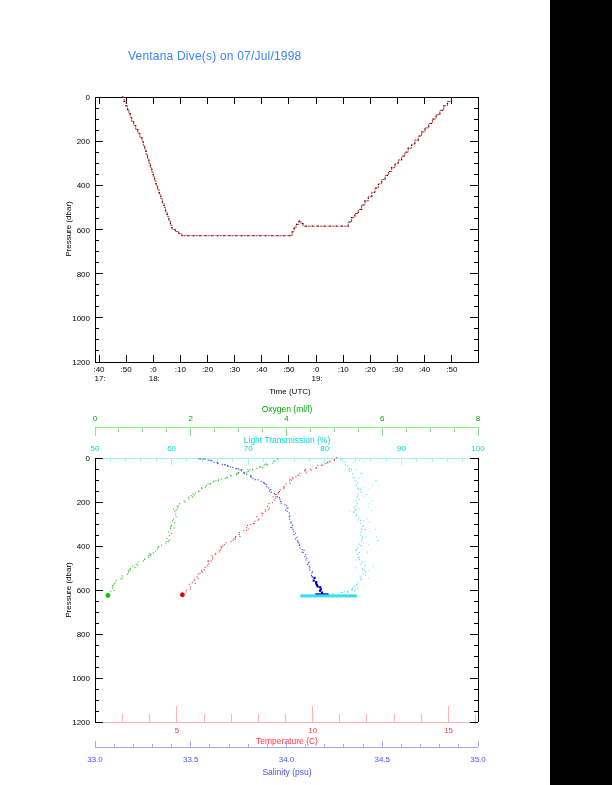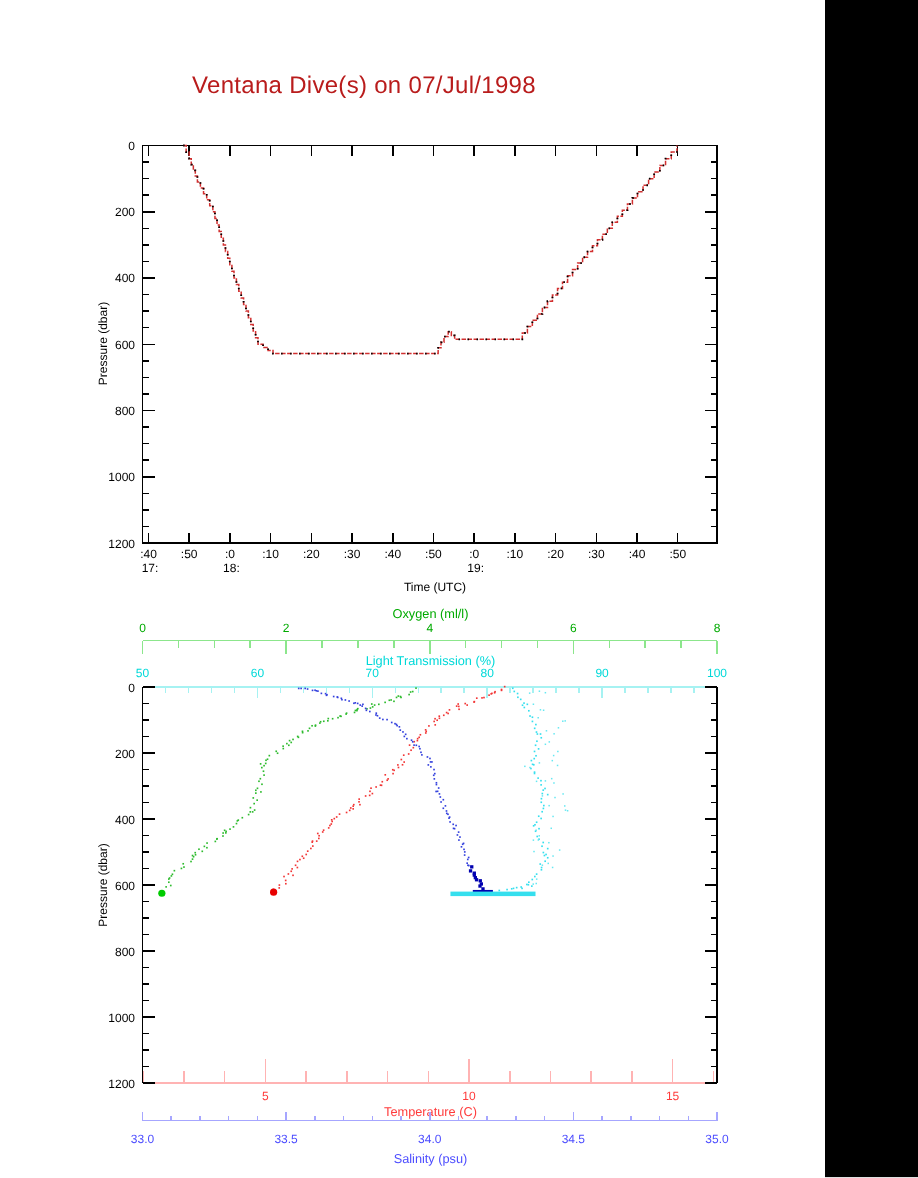--- a/index.html
+++ b/index.html
@@ -1,19 +1,19 @@
 <!DOCTYPE html>
 <html><head>
 <meta charset="utf-8">
 <style>
   html,body{margin:0;padding:0;background:#fff;}
   #canvas{position:relative;width:612px;height:785px;background:#ffffff;overflow:hidden;
           font-family:"Liberation Sans",sans-serif;}
   #plot-svg{position:absolute;left:0;top:0;}
-  #page-title{position:absolute;left:128px;top:49px;font-size:16px;color:#b91c1c;
+  #page-title{position:absolute;left:128px;top:49px;font-size:12px;color:#3b82f6;
               letter-spacing:0.2px;white-space:nowrap;}
   #black-strip{position:absolute;left:550px;top:0;width:62px;height:785px;background:#000;}
   text{font-family:"Liberation Sans",sans-serif;}
   .tl{font-size:8px;}
   .ttl{font-size:8.5px;}
 </style>
 </head>
 <body>
 
 <div id="canvas">

